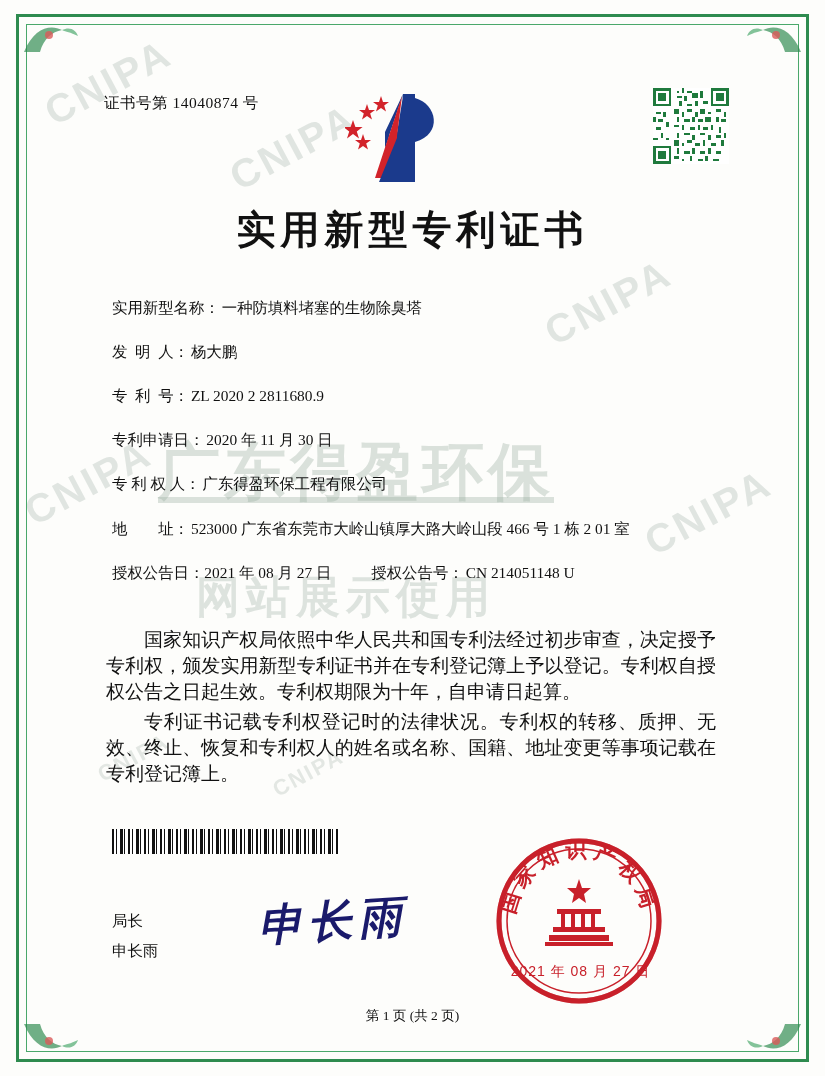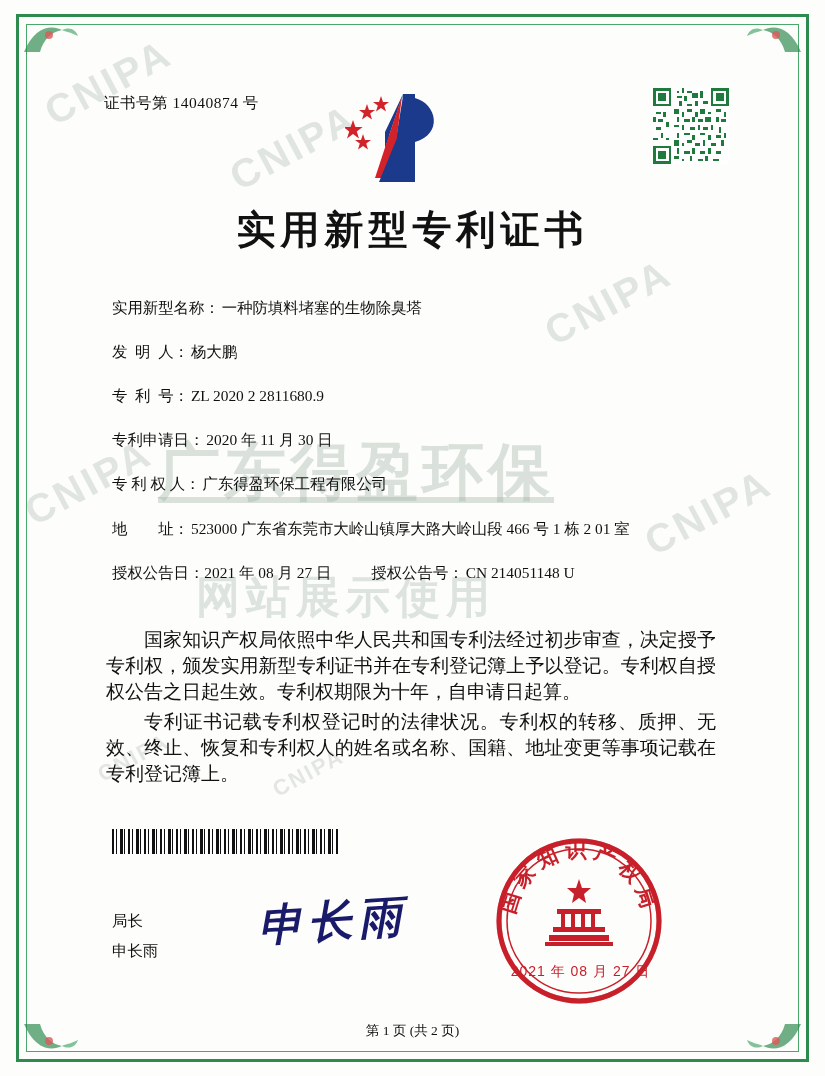--- a/index.html
+++ b/index.html
@@ -214,21 +214,21 @@
     text-align: center;
     color: #c8202a;
     font-size: 14px;
     letter-spacing: 1px;
     font-family: "Liberation Sans", sans-serif;
   }
 
   
   .footer {
     position: absolute;
-    left: 0; right: 0; bottom: 36px;
+    left: 0; right: 0; bottom: 51px;
     text-align: center;
     font-size: 13.5px;
     color: #111;
   }
 </style>
 </head>
 <body>
 
 <div class="page">
 

